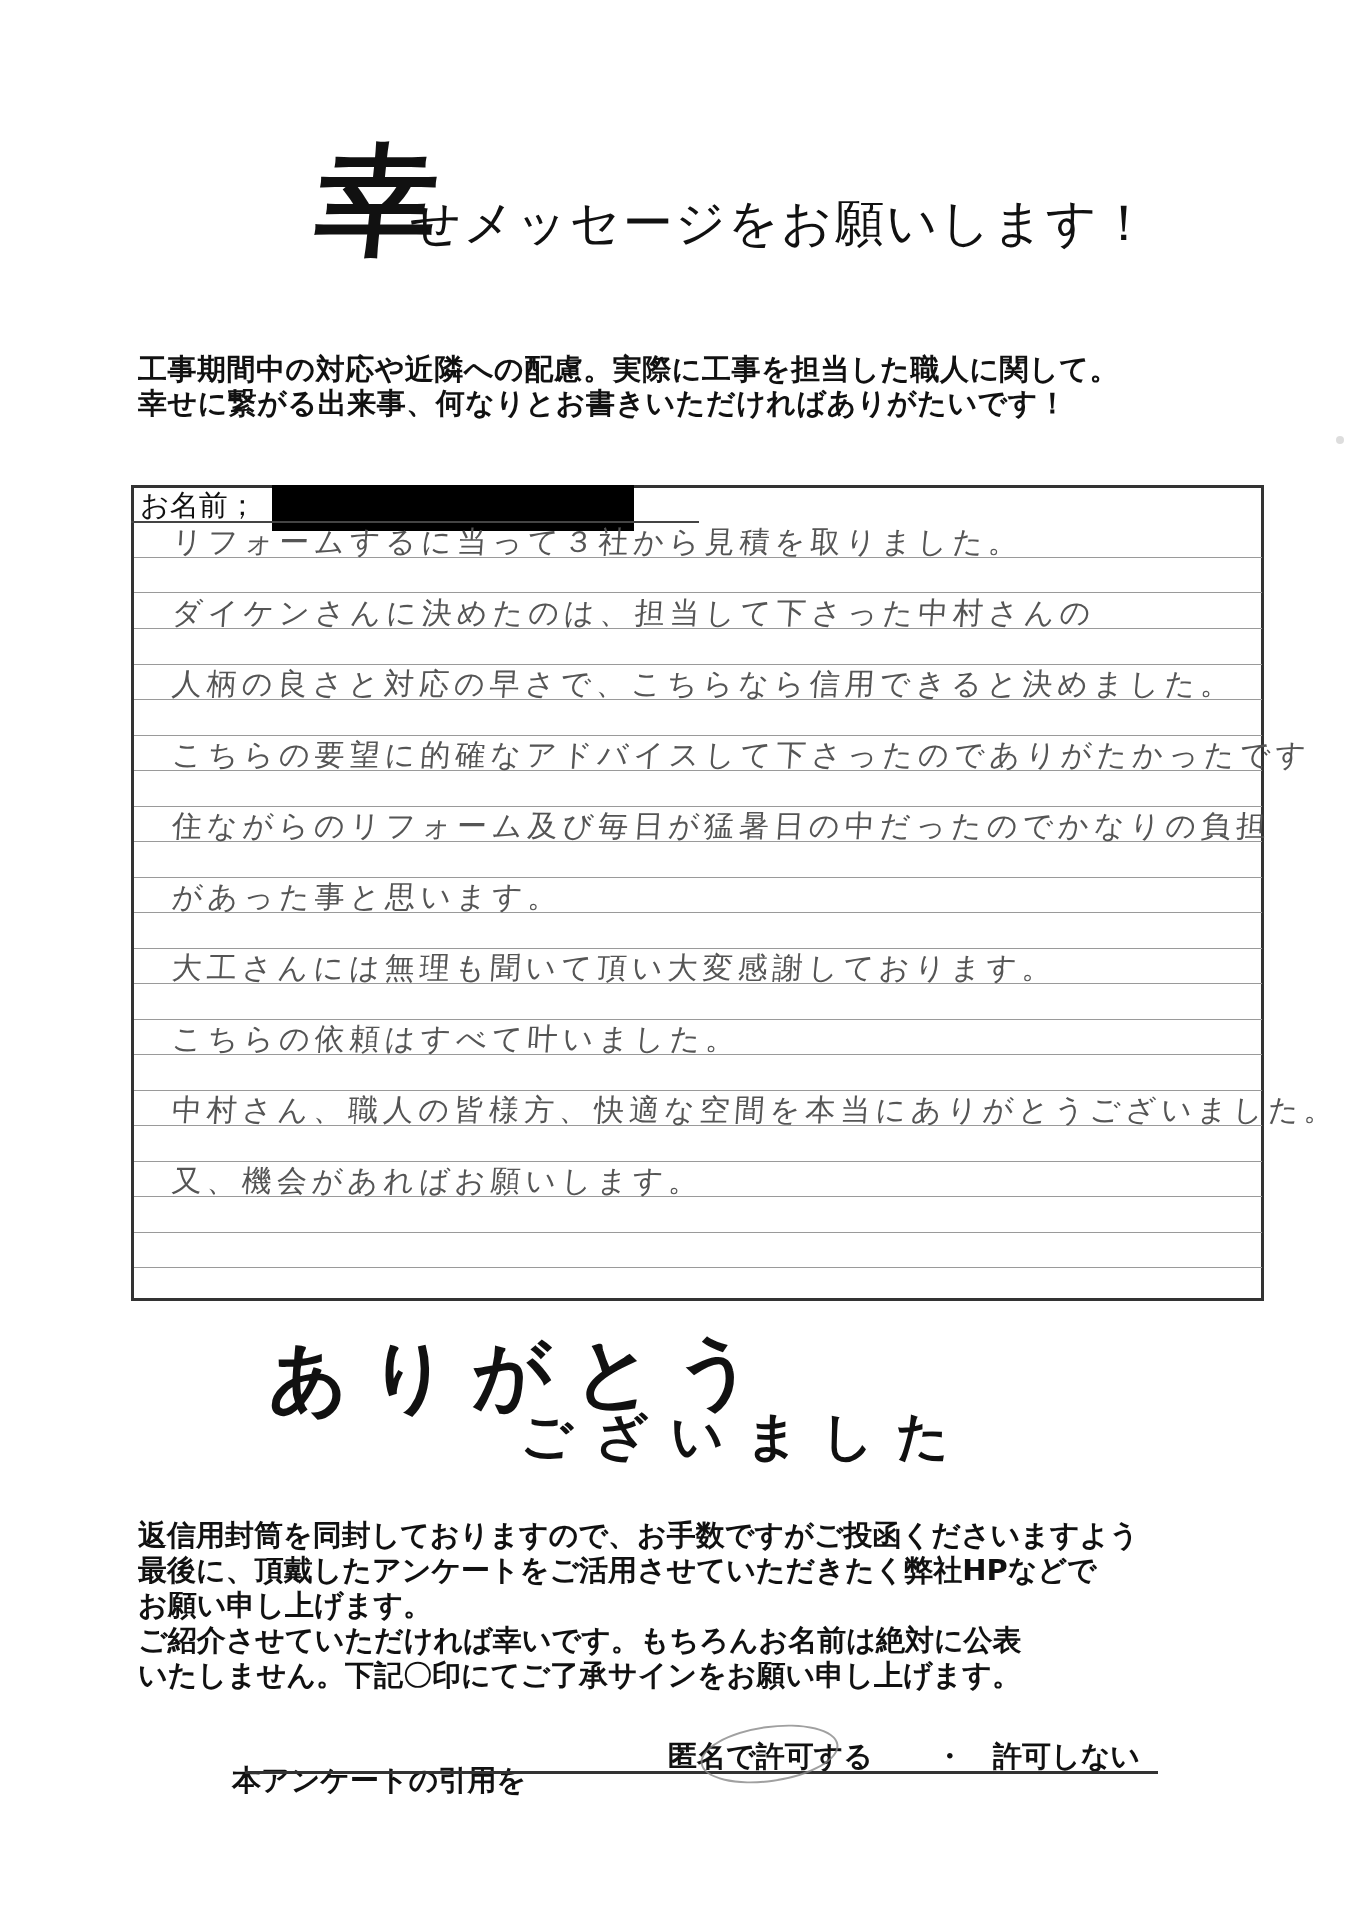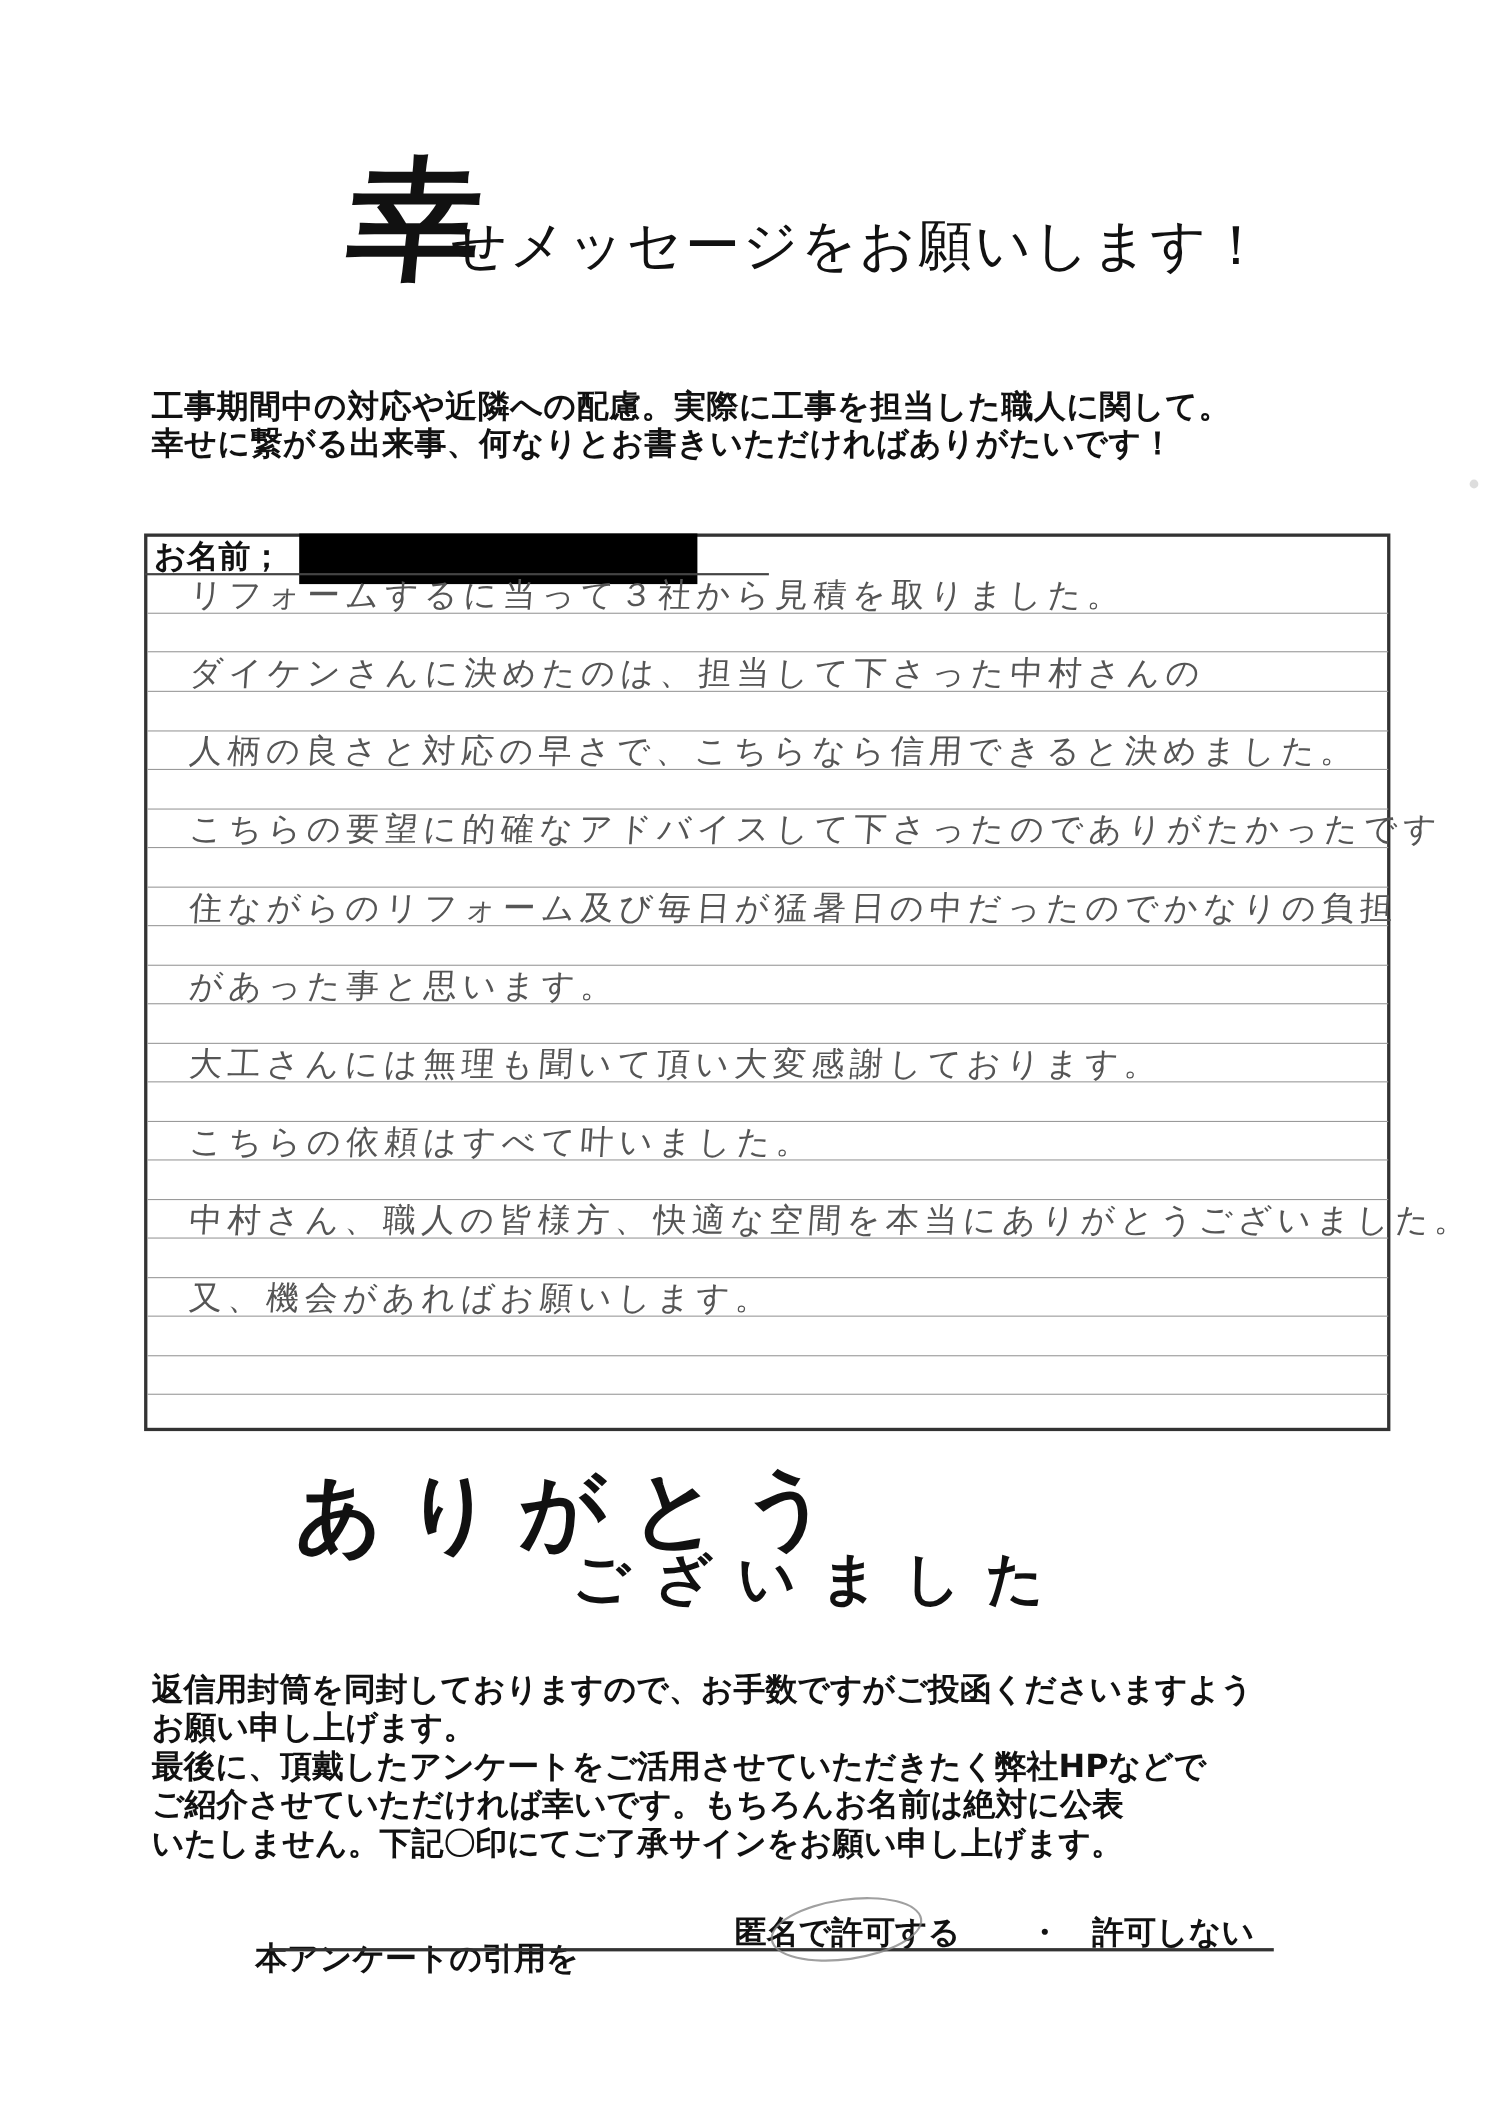--- a/index.html
+++ b/index.html
@@ -14,21 +14,21 @@
                 line-height:1; color:#111; }
 
   
   .intro { left:138px; top:352px; font-size:29px; font-weight:bold; line-height:34px; color:#111;
            white-space:nowrap; letter-spacing:0.5px; }
   .intro .bullet { display:inline-block; width:24px; height:24px; border-radius:50%; background:#111;
                    vertical-align:-2px; margin-right:34px; }
 
   
   .box { left:131px; top:485px; width:1133px; height:816px; border:3px solid #333; box-sizing:border-box; }
-  .name-label { left:140px; top:488px; font-size:29px; font-weight:bold; line-height:34px; }
+  .name-label { left:140px; top:488px; font-size:29px; font-weight:normal; line-height:34px; }
   .name-redact { left:272px; top:485px; width:362px; height:46px; background:#000; }
   .name-underline { left:131px; top:521px; width:568px; height:2px; background:#444; }
   .rule { left:134px; width:1128px; height:1px; background:#9a9a9a; }
 
   .hand { left:172px; font-family:"DejaVu Sans", sans-serif; font-size:30px; color:#555;
           font-weight:normal; white-space:nowrap; letter-spacing:5px; transform:skewX(-4deg);
           line-height:34px; }
 
   
   .thanks1 { left:268px; top:1335px; font-family:"DejaVu Serif", serif; font-size:78px; font-weight:bold;
@@ -92,22 +92,22 @@
 <div class="abs hand" style="top:951px;">大工さんには無理も聞いて頂い大変感謝しております。</div>
 <div class="abs hand" style="top:1022px;">こちらの依頼はすべて叶いました。</div>
 <div class="abs hand" style="top:1093px;">中村さん、職人の皆様方、快適な空間を本当にありがとうございました。</div>
 <div class="abs hand" style="top:1164px;">又、機会があればお願いします。</div>
 
 <div class="abs thanks1">ありがとう</div>
 <div class="abs thanks2">ございました</div>
 
 <div class="abs footer">
   <div>返信用封筒を同封しておりますので、お手数ですがご投函くださいますよう</div>
+  <div>最後に、頂戴したアンケートをご活用させていただきたく弊社HPなどで</div>
   <div>お願い申し上げます。</div>
-  <div>最後に、頂戴したアンケートをご活用させていただきたく弊社HPなどで</div>
   <div>ご紹介させていただければ幸いです。もちろんお名前は絶対に公表</div>
   <div>いたしません。下記〇印にてご了承サインをお願い申し上げます。</div>
 </div>
 
 <div class="abs consent" style="left:232px;margin-top:24px;">本アンケートの引用を</div>
 <div class="abs consent" style="left:668px;">匿名で許可する</div>
 <div class="abs consent" style="left:935px;">・</div>
 <div class="abs consent" style="left:993px;">許可しない</div>
 <div class="abs consent-underline"></div>
 <div class="abs circle-mark"></div>

